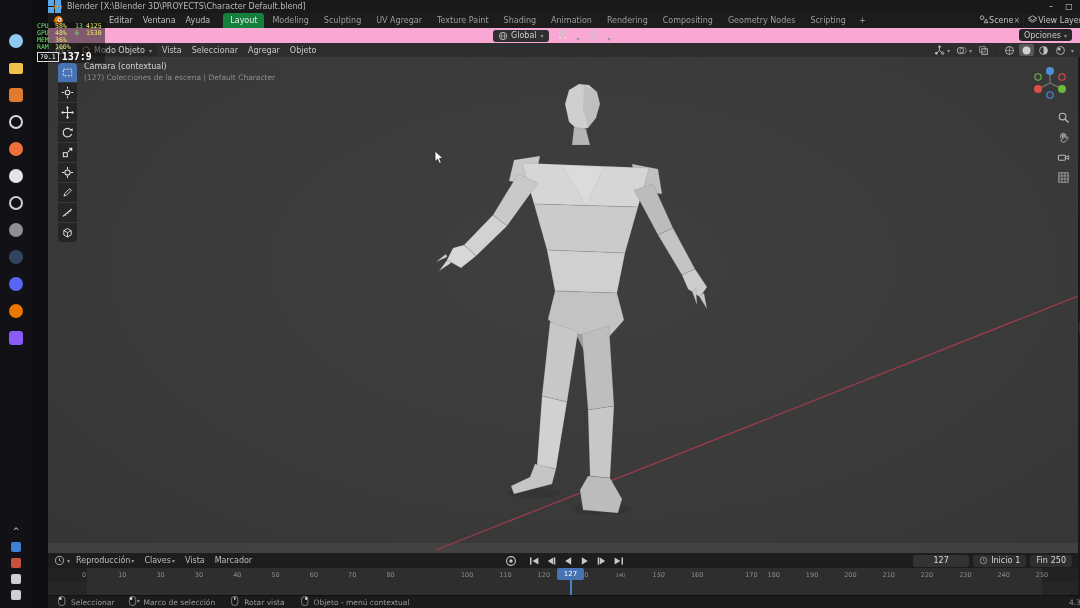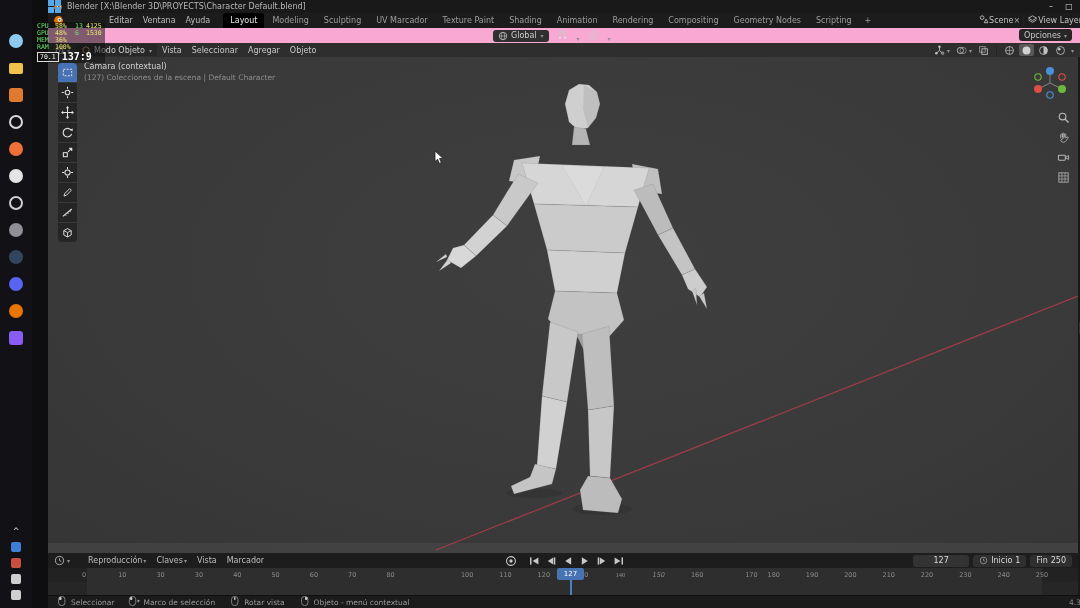--- a/index.html
+++ b/index.html
@@ -23,21 +23,21 @@
   .titlebar{position:absolute;left:0;top:0;right:0;height:13px;background:#191919;display:flex;align-items:center;font-size:8px;color:#b9b9b9}
   .titlebar .title{margin-left:4px;white-space:nowrap}
   .blogo{margin-left:5px;display:flex;align-items:center}
   .winctl{margin-left:auto;display:flex;height:100%}
   .winctl span{width:18px;text-align:center;font-size:8px;line-height:13px;color:#d4d4d4}
   .menurow{position:absolute;left:0;top:13px;right:0;height:15px;background:#1c1c1c;display:flex;align-items:center;font-size:8px;overflow:hidden}
   .menus{margin-left:40px;display:flex}
   .menu-item{padding:0 5px;color:#bdbdbd;line-height:15px}
   .wtabs{display:flex;margin-left:8px;height:15px}
   .wtab{padding:0 7px;line-height:15px;color:#9d9d9d;white-space:nowrap;margin-right:1px}
-  .wtab.active{background:#000000;color:#e8e8e8;border-radius:3px 3px 0 0}
+  .wtab.active{background:#15803d;color:#e8e8e8;border-radius:3px 3px 0 0}
   .addtab{padding:0 5px;line-height:15px;color:#9d9d9d}
   .mb-right{position:absolute;right:4px;top:0;height:15px;display:flex;align-items:center;gap:0;background:#1c1c1c;padding-left:6px;color:#c3c3c3}
   .mb-right .lbl{font-size:8px}
   .toolrow{position:absolute;left:0;top:28px;right:0;height:15px;background:#f9a8d4}
   .center-tools{position:absolute;left:445px;top:1px;height:13px;display:flex;align-items:center;gap:6px}
   .pill{display:flex;align-items:center;gap:3px;background:#2f2f2f;border-radius:3px;padding:0 5px;height:12px;font-size:8px;color:#d0d0d0}
   .hbtn{display:flex;align-items:center;gap:1px;padding:0 2px;height:12px;border-radius:2px}
   .opt-btn{position:absolute;right:24px;top:1px;height:12px;display:flex;align-items:center;gap:2px;font-size:8px;color:#c8c8c8;background:#262626;border-radius:3px;padding:0 5px}
   .vphead{position:absolute;left:0;top:43px;right:0;height:14px;background:#2e2e2e;display:flex;align-items:center;font-size:8px;color:#cfcfcf}
   .vphead .menu-item{color:#c9c9c9}
@@ -65,21 +65,21 @@
   .nav-btn{width:16px;height:16px;display:flex;align-items:center;justify-content:center;opacity:.9}
   .cursor-arrow{position:absolute;left:386px;top:93px}
   
   .strip{position:absolute;left:1030px;top:57px;width:18px;height:538px;background:#191919;display:flex;flex-direction:column;align-items:center;padding-top:150px;box-sizing:border-box;gap:5px}
   .strip-chev{position:absolute;left:1034px;top:59px;color:#8f8f8f;font-size:8px}
   .ptab{width:16px;height:14px;display:flex;align-items:center;justify-content:center;border-radius:2px}
   .ptab.active{background:#2f2f2f}
   .pticon{width:8px;height:8px;display:block}
   
   .tl-head{position:absolute;left:0;top:553px;width:1030px;height:15px;background:#1d1d1d;display:flex;align-items:center;font-size:8px;color:#c3c3c3}
-  .tl-menus{display:flex;align-items:center;margin-left:12px;gap:2px}
+  .tl-menus{display:flex;align-items:center;margin-left:0;gap:2px}
   .tl-menu{padding:0 4px;display:flex;align-items:center;color:#bdbdbd}
   .playgrp{position:absolute;left:455px;top:1px;height:13px;display:flex;align-items:center;gap:2px}
   .pbtn{width:15px;height:13px;display:flex;align-items:center;justify-content:center}
   .tl-right{position:absolute;right:6px;top:1px;height:13px;display:flex;align-items:center;gap:4px}
   .fpill{background:#2f2f2f;border-radius:3px;height:12px;display:flex;align-items:center;justify-content:center;gap:3px;font-size:8px;color:#d8d8d8;padding:0 6px}
   .fpill.cur{width:44px;background:#333}
   .tl-ruler{position:absolute;left:0;top:568px;width:1030px;height:14px;background:#222;overflow:hidden}
   .tl-range{position:absolute;left:39px;width:955px;top:0;bottom:0;background:#2e2e2e}
   .tick{position:absolute;top:3px;font-size:6.5px;color:#8c8c8c;transform:translateX(-50%)}
   .tl-body{position:absolute;left:0;top:582px;width:1030px;height:13px;background:#262626;overflow:hidden}
@@ -186,21 +186,21 @@
     </span>
     <span class="menus">
       <span class="menu-item">Editar</span>
       <span class="menu-item">Ventana</span>
       <span class="menu-item">Ayuda</span>
     </span>
     <span class="wtabs" id="workspace-tabs">
         <span class="wtab active">Layout</span>
         <span class="wtab">Modeling</span>
         <span class="wtab">Sculpting</span>
-        <span class="wtab">UV Marcador</span>
+        <span class="wtab">UV Agregar</span>
         <span class="wtab">Texture Paint</span>
         <span class="wtab">Shading</span>
         <span class="wtab">Animation</span>
         <span class="wtab">Rendering</span>
         <span class="wtab">Compositing</span>
         <span class="wtab">Geometry Nodes</span>
         <span class="wtab">Scripting</span>
       </span>
     <span class="addtab">+</span>
     <span class="mb-right">

